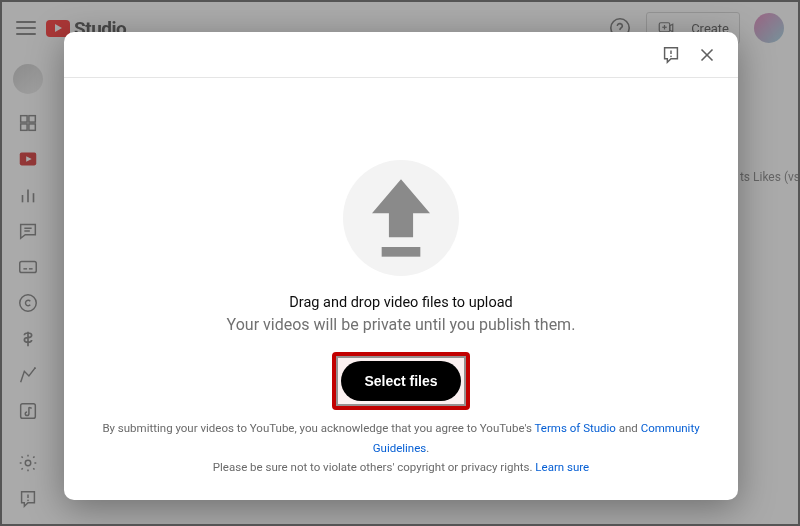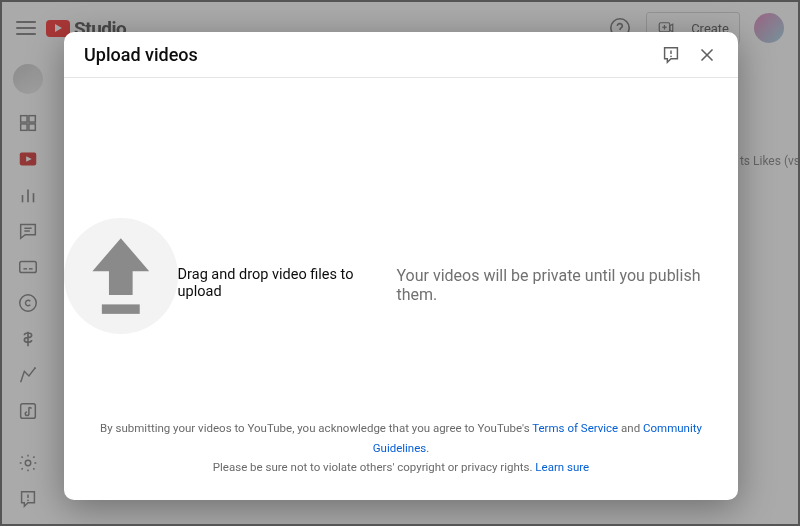--- a/index.html
+++ b/index.html
@@ -20,33 +20,33 @@
   .icon-btn { width:24px; height:24px; display:flex; align-items:center; justify-content:center; color:#444; }
   .create-btn { display:flex; align-items:center; gap:16px; border:1px solid #ccc; height:32px; padding:0 10px; border-radius:3px; font-size:13px; color:#333;}
   .avatar { width:30px; height:30px; border-radius:50%; background:linear-gradient(135deg,#d6a,#8cd); }
 
   .sidebar { position:absolute; left:0; top:56px; bottom:0; width:56px; display:flex; flex-direction:column; align-items:center; padding-top:8px; gap:14px; }
   .sidebar .avatar2 { width:30px; height:30px; border-radius:50%; background:linear-gradient(135deg,#bbb,#eee); margin-bottom:4px;}
   .side-ic { width:22px; height:22px; color:#606060; display:flex; align-items:center; justify-content:center;}
   .side-ic.active{ color:#c00; }
   .sidebar-bottom{ margin-top:auto; display:flex; flex-direction:column; align-items:center; gap:14px; padding-bottom:16px;}
 
-  .bg-content{ position:absolute; right:0; top:154px; font-size:12px; color:#666; }
+  .bg-content{ position:absolute; right:0; top:170px; font-size:12px; color:#666; }
 
   
   .scrim { position:absolute; inset:0; background:rgba(100,100,100,0.55); }
   .frame-border { position:absolute; inset:0; border:2px solid #555; pointer-events:none; }
 
   
   .modal { position:absolute; left:64px; top:32px; width:674px; height:468px; background:#fff; border-radius:10px; box-shadow:0 8px 36px rgba(0,0,0,0.35); display:flex; flex-direction:column; }
   .modal-header { display:flex; align-items:center; height:46px; padding:0 20px; border-bottom:1px solid #e5e5e5; }
   .modal-title { font-size:18px; color:#0d0d0d; font-weight:500; }
   .modal-header .spacer{flex:1;}
   .feedback-ic, .close-ic { width:22px; height:22px; color:#606060; display:flex; align-items:center; justify-content:center; margin-left:14px; cursor:pointer;}
-  .modal-body { flex:1; display:flex; flex-direction:row; align-items:center; justify-content:center; padding-top:72px; }
+  .modal-body { flex:1; display:flex; flex-direction:column; align-items:center; justify-content:center; padding-top:72px; }
   .upload-circle { width:116px; height:116px; border-radius:50%; background:#f3f3f3; display:flex; align-items:center; justify-content:center; margin-bottom:18px; }
   .dd-title { font-size:14.5px; color:#0d0d0d; margin-bottom:4px; }
   .dd-sub { font-size:16px; color:#717171; }
   .select-wrap { margin-top:18px; padding:8px; border:4px solid #c20000; border-radius:4px; background:rgba(194,0,0,0.06); box-shadow:0 0 0 2px rgba(0,0,0,0.4) inset; }
   .select-btn { background:#000; color:#fff; border:none; border-radius:20px; height:34px; padding:0 20px; font-size:14px; font-weight:600; cursor:pointer; box-shadow:0 0 0 3px #000; }
   .modal-footer { padding:0 28px 22px; }
   .legal { font-size:11.5px; color:#6a6a6a; text-align:center; line-height:1.7; }
   .legal a { color:#065fd4; text-decoration:none; }
 
   svg { width:100%; height:100%; display:block; }
@@ -167,21 +167,20 @@
     </div>
   </div>
 
   <div class="bg-content">ts        Likes (vs</div>
 </div>
 
 <div class="scrim"></div>
 
 <div class="modal">
   <div class="modal-header">
-    <div class="modal-title">Upload videos</div>
     <div class="spacer"></div>
     <div class="feedback-ic">
       <svg viewBox="0 0 24 24" fill="none" stroke="#606060" stroke-width="1.6">
           <path d="M5 4h14v12H12l-4 4v-4H5z"></path>
           <line x1="12" y1="7" x2="12" y2="11"></line>
           <circle cx="12" cy="13.5" r="0.9" fill="#606060" stroke="none"></circle>
         </svg>
     </div>
     <div class="close-ic">
       <svg viewBox="0 0 24 24" stroke="#606060" stroke-width="1.8">
@@ -193,23 +192,26 @@
 
   <div class="modal-body">
     <div class="upload-circle">
       <svg viewBox="0 0 48 48" width="44" height="44">
         <polygon points="24,8 36,22 29,22 29,32 19,32 19,22 12,22" fill="#8a8a8a"></polygon>
         <rect x="16" y="36" width="16" height="4" fill="#8a8a8a"></rect>
       </svg>
     </div>
     <div class="dd-title">Drag and drop video files to upload</div>
     <div class="dd-sub">Your videos will be private until you publish them.</div>
+    <div class="select-wrap">
+      <button class="select-btn">Select files</button>
+    </div>
   </div>
 
   <div class="modal-footer">
     <div class="legal">
-      <span>By submitting your videos to YouTube, you acknowledge that you agree to YouTube's </span><a href="#">Terms of Service</a><span> and </span><a href="#">Community Guidelines</a><span>.</span><br>
+      <span>By submitting your videos to YouTube, you acknowledge that you agree to YouTube's </span><a href="#">Terms of Studio</a><span> and </span><a href="#">Community Guidelines</a><span>.</span><br>
       <span>Please be sure not to violate others' copyright or privacy rights. </span><a href="#">Learn sure</a>
     </div>
   </div>
 </div>
 
 <div class="frame-border"></div>
 
 </body></html>

